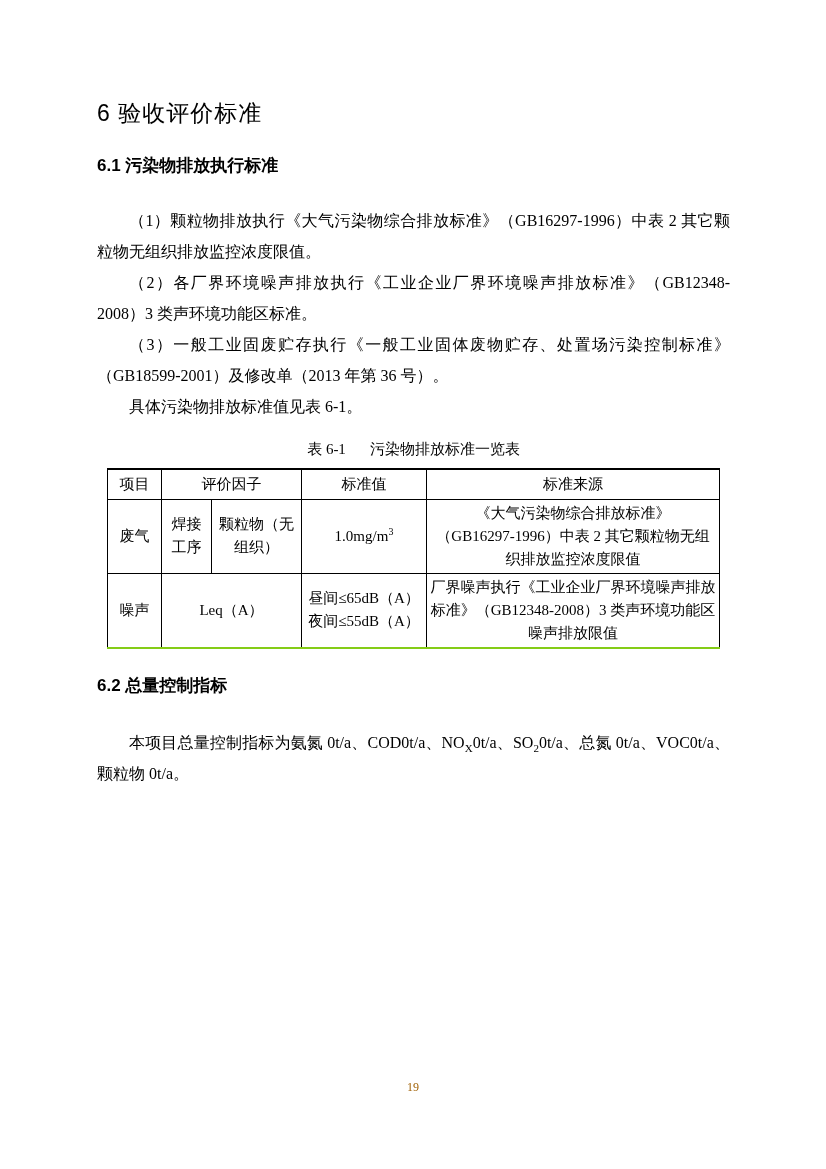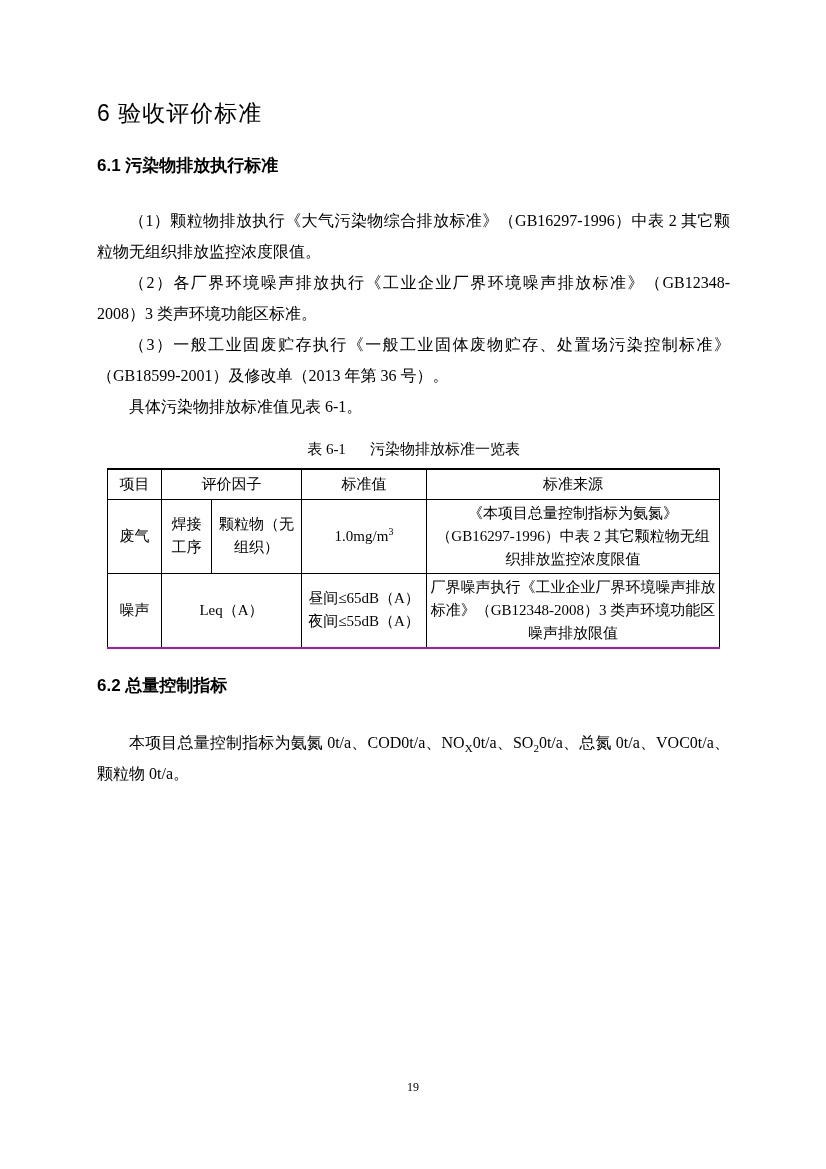--- a/index.html
+++ b/index.html
@@ -54,21 +54,21 @@
     line-height: 22px;
   }
   .table-caption .caption-title { margin-left: 1.6em; }
   table.std-table {
     width: 612px;
     margin: 0 auto;
     border-collapse: collapse;
     table-layout: fixed;
     font-size: 15px;
     border-top: 2px solid #000;
-    border-bottom: 2px solid #a21caf;
+    border-bottom: 2px solid #84cc16;
   }
   table.std-table th, table.std-table td {
     border: 1px solid #000;
     text-align: center;
     vertical-align: middle;
     padding: 2px 3px;
     line-height: 23px;
     font-weight: normal;
   }
   tr.header-row { height: 30px; }
@@ -76,21 +76,21 @@
   tr.noise-row { height: 72px; }
   td.value-cell { line-height: 26px; }
   sup.u-sup { font-size: 10px; vertical-align: super; line-height: 0; }
   sub.u-sub { font-size: 11px; vertical-align: sub; line-height: 0; }
   .page-number {
     position: absolute;
     left: 0; right: 0;
     top: 1080px;
     text-align: center;
     font-size: 12px;
-    color: #000000;
+    color: #a16207;
   }
 </style>
 </head>
 <body>
 
 <div class="page">
   <div class="content">
 
     <h1 class="chapter-heading">6 验收评价标准</h1>
 
@@ -119,21 +119,21 @@
           <th colspan="2">评价因子</th>
           <th>标准值</th>
           <th>标准来源</th>
         </tr>
         <tr class="gas-row">
           <td>废气</td>
           <td>焊接工序</td>
           <td>颗粒物（无组织）</td>
           <td class="value-cell"><span>1.0mg/m</span><sup class="u-sup">3</sup></td>
           <td>
-            <div>《本项目总量控制指标为氨氮》</div>
+            <div>《大气污染物综合排放标准》</div>
             <div>（GB16297-1996）中表 2 其它颗粒物无组织排放监控浓度限值</div>
           </td>
         </tr>
         <tr class="noise-row">
           <td>噪声</td>
           <td colspan="2">Leq（A）</td>
           <td class="value-cell">
             <div>昼间≤65dB（A）</div>
             <div>夜间≤55dB（A）</div>
           </td>

